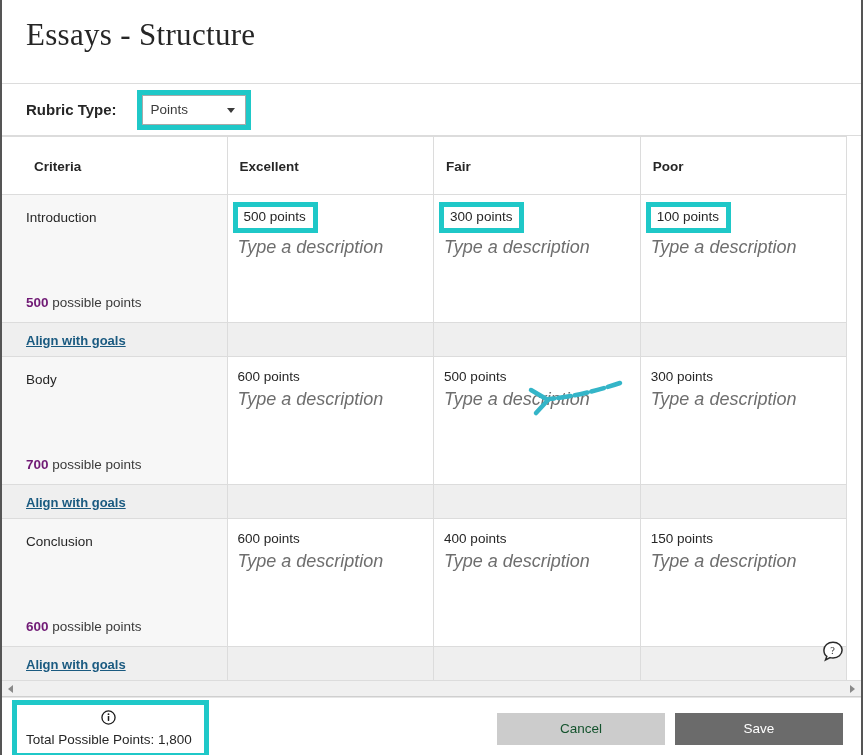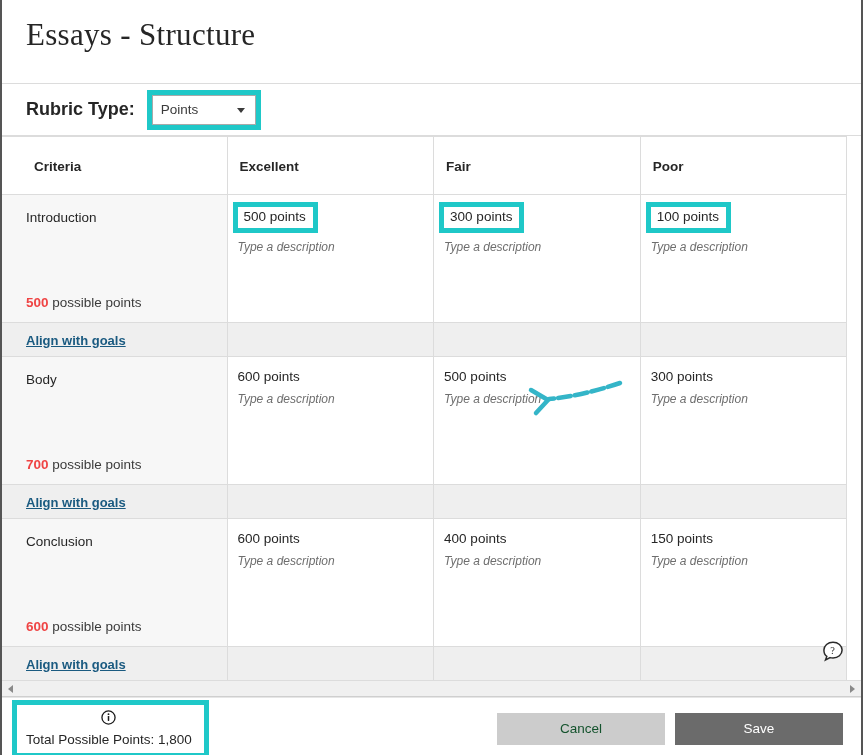--- a/index.html
+++ b/index.html
@@ -48,24 +48,24 @@
   
   .rubric-bar {
     height: 52px;
     display: flex;
     align-items: center;
     padding-left: 24px;
     background: #ffffff;
     border-bottom: 1px solid #dcdcdc;
   }
   .rubric-label {
-    font-size: 18px;
+    font-size: 15px;
     font-weight: bold;
     color: #262626;
-    margin-right: 12px;
+    margin-right: 20px;
   }
   .hl-box {
     border: 5px solid #1fc8c8;
     display: inline-block;
     background: #ffffff;
   }
   .select-wrap {
     width: 104px;
     height: 30px;
     border: 1px solid #a9a9a9;
@@ -135,21 +135,21 @@
     color: #262626;
     line-height: 18px;
   }
   .crit-points {
     position: absolute;
     left: 24px;
     bottom: 12px;
     font-size: 13.5px;
     color: #3b3b3b;
   }
-  .crit-points b { font-weight: bold; color: #ef4444; margin-top: 39px; }
+  .crit-points b { font-weight: bold; color: #701a75; margin-top: 39px; }
 
   td.rate-cell {
     background: #ffffff;
     padding: 11px 0 0 10px;
     height: 128px;
   }
   .pts-line {
     font-size: 13.5px;
     color: #262626;
     line-height: 18px;
@@ -158,21 +158,21 @@
     display: inline-block;
     border: 5px solid #1fc8c8;
     background: #ffffff;
     padding: 2px 7px 3px 6px;
     margin: -4px 0 0 -5px;
     font-size: 13.5px;
     color: #262626;
     line-height: 16px;
   }
   .desc-line {
-    font-size: 12px;
+    font-size: 18px;
     font-style: italic;
     color: #6e6e6e;
     margin-top: 6px;
     line-height: 17px;
   }
   .rate-plain .desc-line { margin-top: 5px; }
 
   td.align-cell {
     background: #efefef;
     height: 34px;

